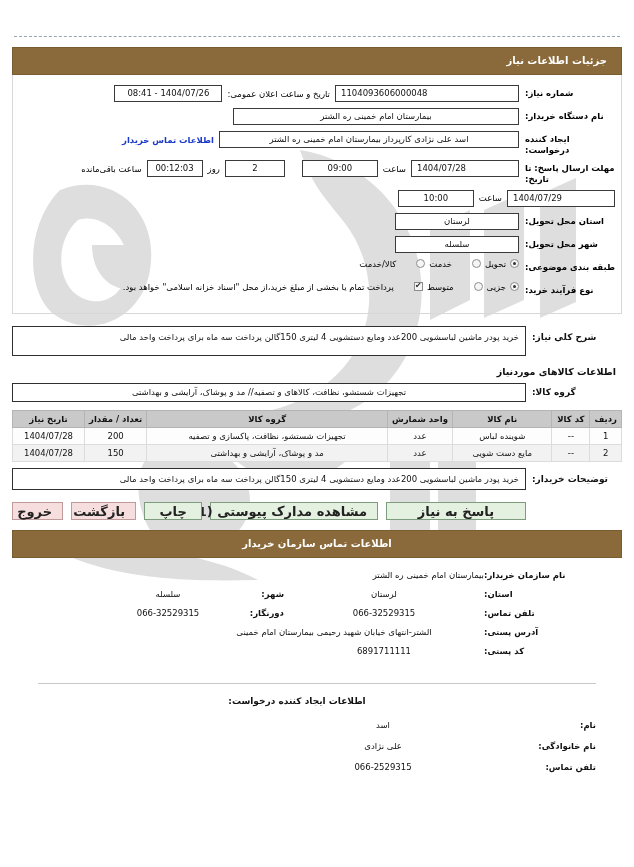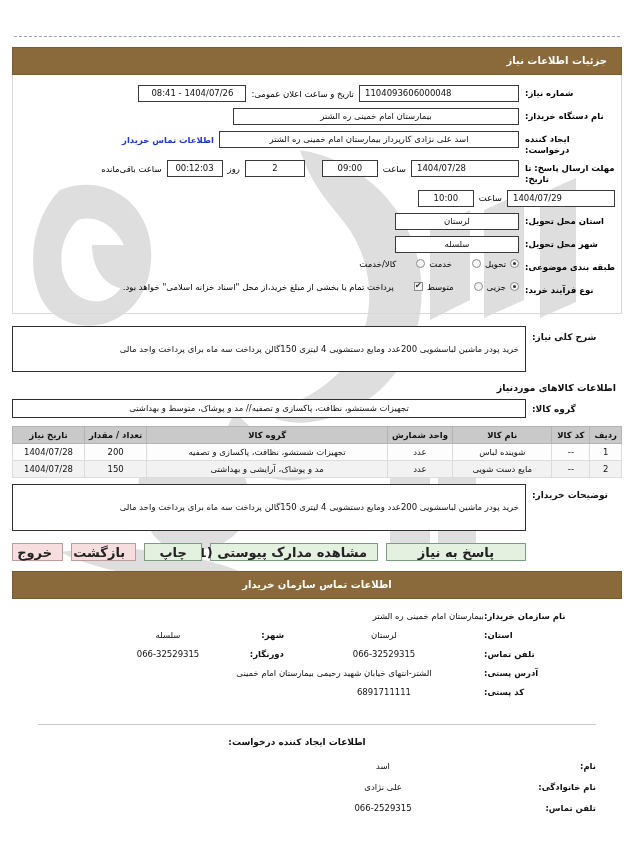--- a/index.html
+++ b/index.html
@@ -87,24 +87,24 @@
     border: 1px solid #3a3a3a;
     background: #fff;
     height: 17px;
     line-height: 15px;
     padding: 0 5px;
     font-size: 8.5px;
     text-align: left;
     overflow: hidden;
     white-space: nowrap;
   }
-  .box.w-big   { width: 160px; }
+  .box.w-big   { width: 184px; }
   .box.w-date  { width: 108px; }
   .box.w-days  { width: 60px; }
-  .box.w-clock { width: 56px; text-align: center; }
+  .box.w-clock { width: 76px; text-align: center; }
   .box.w-prov  { width: 124px; text-align: center; }
   .box.rtlc    { text-align: center; }
 
   .mini {
     font-size: 8.5px;
     white-space: nowrap;
     color: #000;
   }
 
   .link {
@@ -157,21 +157,21 @@
   .desc-lab {
     width: 96px; flex: 0 0 96px;
     text-align: left; padding-left: 6px;
     font-weight: bold; font-size: 9px; padding-top: 6px;
   }
   .desc-box {
     flex: 1 1 auto;
     border: 1px solid #2f2f2f;
     background: #fff;
     min-height: 30px;
-    padding: 16px 6px;
+    padding: 4px 6px;
     font-size: 8.5px;
     line-height: 1.5;
     text-align: right;
   }
 
   .subhead {
     font-weight: bold;
     font-size: 9.5px;
     margin: 10px 6px 6px 0;
     text-align: right;
@@ -397,21 +397,21 @@
 
   <div class="desc-row">
     <div class="desc-lab">شرح کلی نیاز:</div>
     <div class="desc-box">خرید پودر ماشین لباسشویی 200عدد ومایع دستشویی 4 لیتری 150گالن پرداخت سه ماه برای پرداخت واحد مالی</div>
   </div>
 
   <div class="subhead">اطلاعات کالاهای موردنیاز</div>
 
   <div class="grp-row">
     <div class="grp-lab">گروه کالا:</div>
-    <div class="grp-box">تجهیزات شستشو، نظافت، پاکسازی و تصفیه// مد و پوشاک، متوسط و بهداشتی</div>
+    <div class="grp-box">تجهیزات شستشو، نظافت، کالاهای و تصفیه// مد و پوشاک، آرایشی و بهداشتی</div>
   </div>
 
   <table class="items">
     <thead>
       <tr>
         <th>ردیف</th>
         <th>کد کالا</th>
         <th>نام کالا</th>
         <th>واحد شمارش</th>
         <th>گروه کالا</th>

